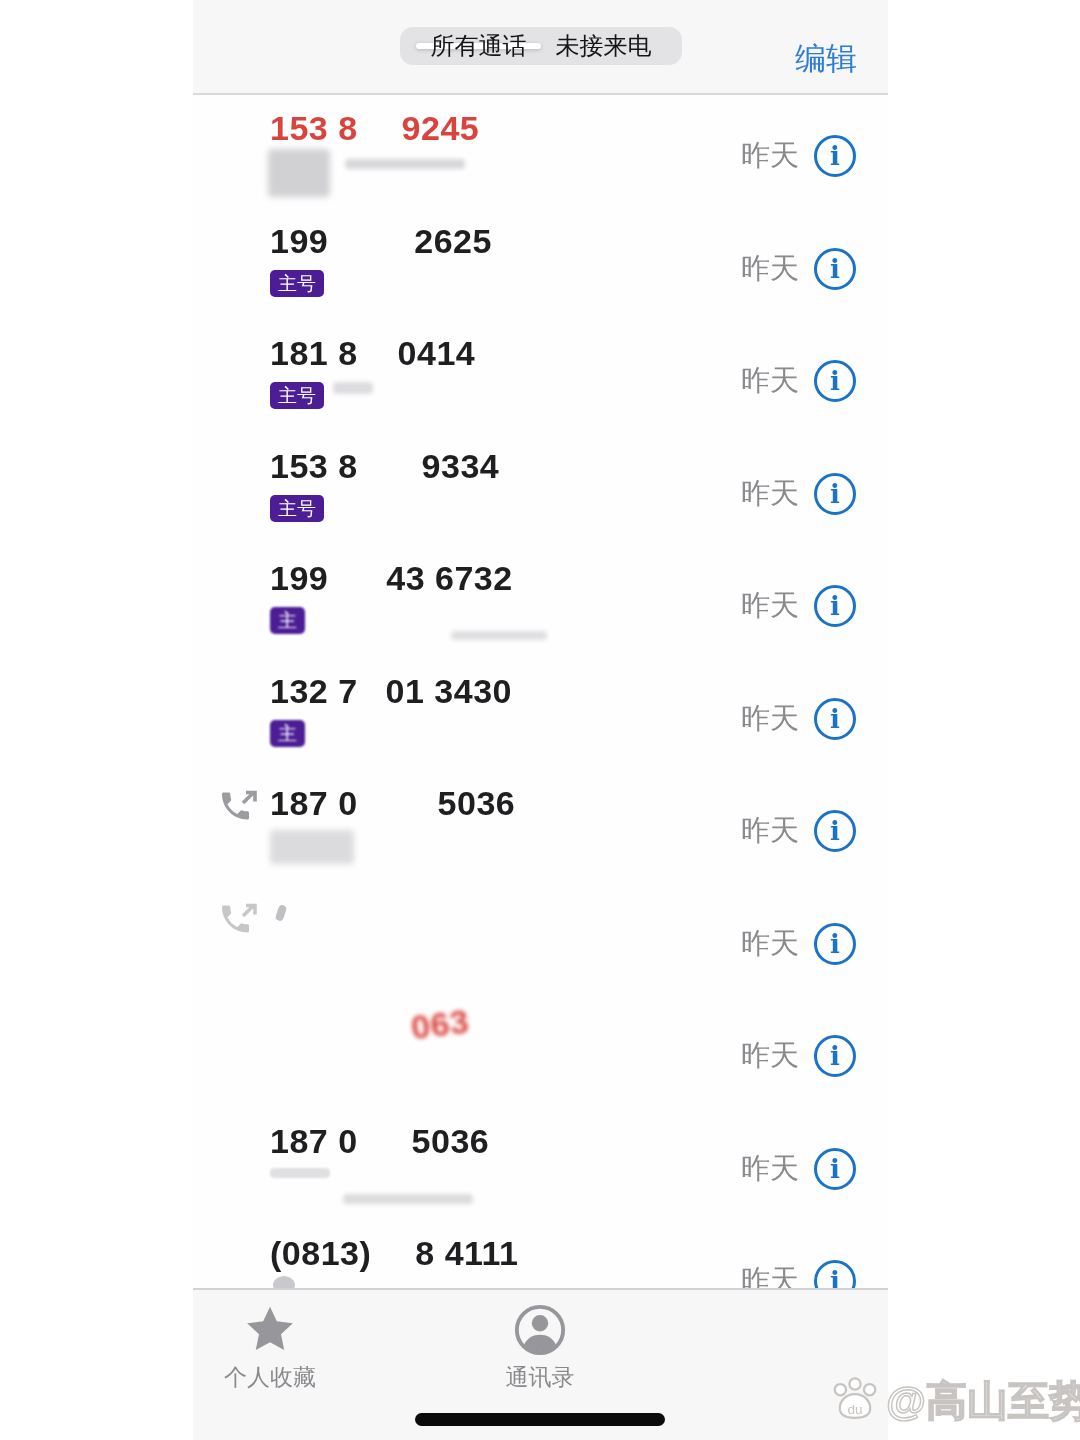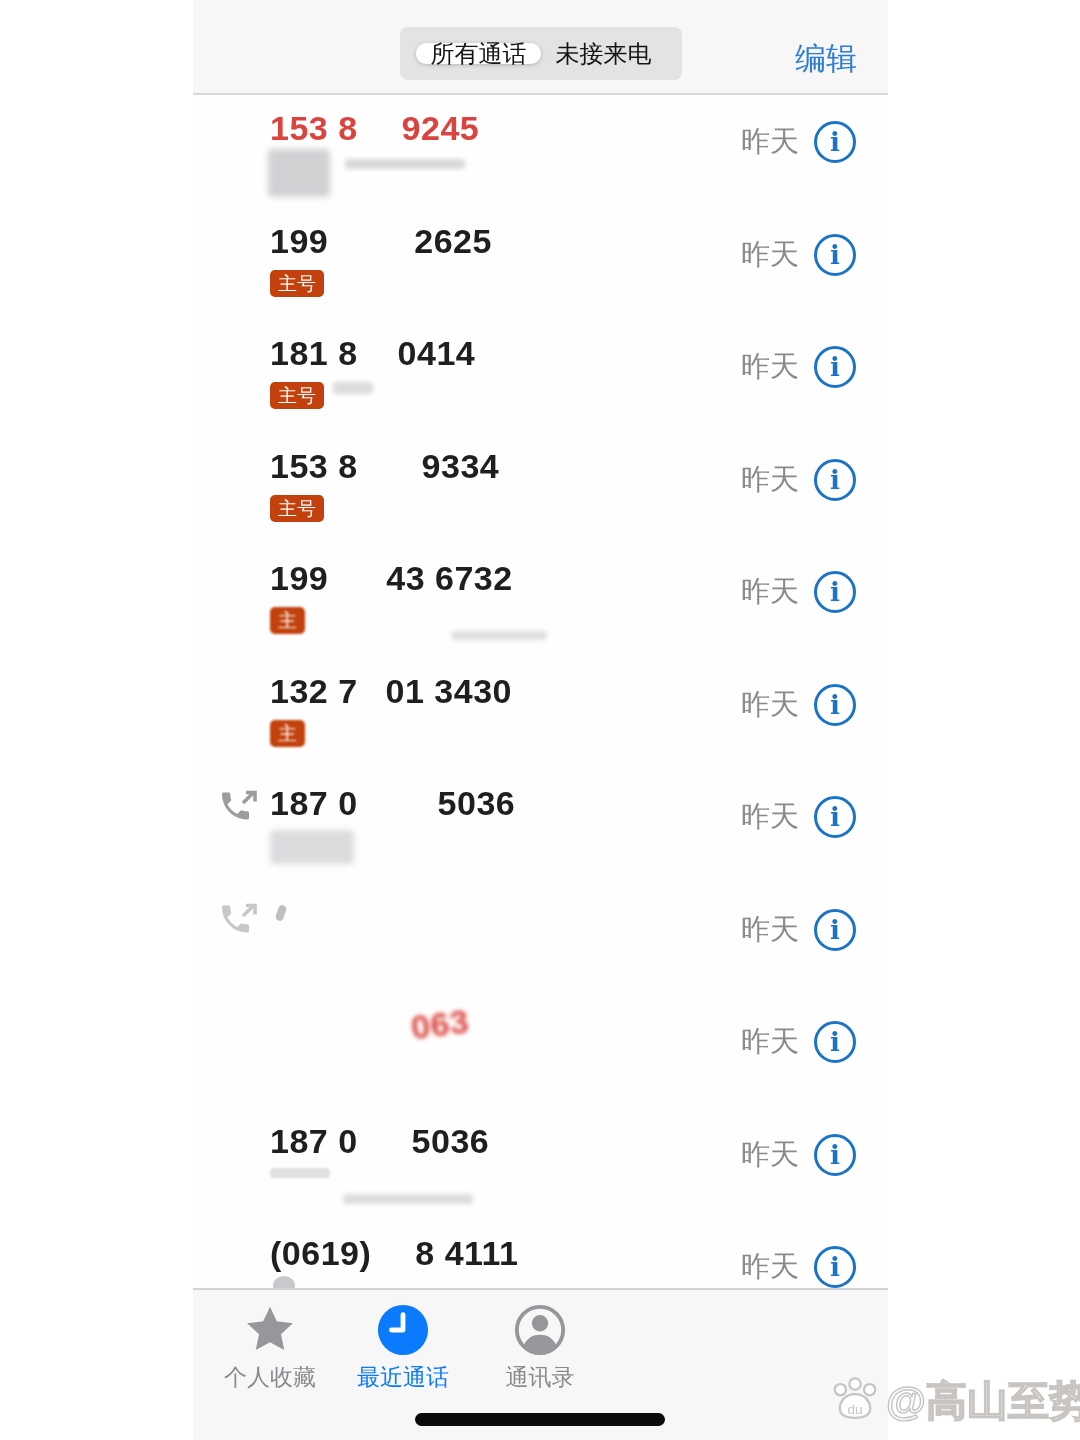--- a/index.html
+++ b/index.html
@@ -7,41 +7,41 @@
     width:1080px;height:1440px;position:relative;overflow:hidden;
     background:#ffffff;
     font-family:"Liberation Sans",sans-serif;
     -webkit-font-smoothing:antialiased;
   }
   .phone{position:absolute;left:193px;top:0;width:695px;height:1440px;background:#fefefe;}
 
   
   .header{position:absolute;left:0;top:0;width:100%;height:95px;background:#f7f7f8;
     border-bottom:2px solid #d9d9dc;box-sizing:border-box;}
-  .seg-control{position:absolute;left:207px;top:27px;width:282px;height:53px;
-    background:#e3e3e6;border-radius:8px;display:flex;padding:16px;box-sizing:border-box;}
+  .seg-control{position:absolute;left:207px;top:27px;width:282px;height:38px;
+    background:#e3e3e6;border-radius:13px;display:flex;padding:16px;box-sizing:border-box;}
   .seg{flex:1;display:flex;align-items:center;justify-content:center;
     font-size:24px;color:#151517;border-radius:10px;font-weight:500;cursor:default;}
   .seg.selected{background:#ffffff;box-shadow:0 1px 4px rgba(0,0,0,.20);}
   .edit-btn{position:absolute;right:31px;top:38px;font-size:31px;color:#2e7cd5;}
 
   
   .row{position:absolute;left:0;width:100%;height:124px;background:#fefefe;}
   .row::after{content:"";position:absolute;left:77px;right:0;bottom:0;
     border-bottom:2px solid #e6e6e9;}
   .row.no-div::after{display:none;}
   .row.clipped{height:68px;overflow:hidden;}
   .num{position:absolute;left:77px;top:14px;font-size:34px;font-weight:600;
     color:#1f1f21;letter-spacing:.5px;white-space:nowrap;display:flex;align-items:baseline;}
   .num.red{color:#d9453e;}
   .num .gap{display:inline-block;height:1px;}
   .frag{filter:blur(2px);transform:rotate(-7deg);}
-  .badge{position:absolute;left:77px;top:62px;background:#c2410c;color:#fff;
+  .badge{position:absolute;left:77px;top:62px;background:#4c1d95;color:#fff;
     font-size:19px;line-height:1;padding:4px 8px;border-radius:5px;text-align:center;}
-  .meta{position:absolute;right:32px;top:26px;display:flex;align-items:center;gap:15px;}
+  .meta{position:absolute;right:32px;top:40px;display:flex;align-items:center;gap:15px;}
   .time{font-size:29px;color:#8a8a8e;}
   .info{width:42px;height:42px;border-radius:50%;border:3px solid #1a73c7;color:#1a73c7;
     display:flex;align-items:center;justify-content:center;box-sizing:border-box;
     font-family:"DejaVu Serif",serif;font-size:26px;font-weight:600;cursor:pointer;}
   .out{position:absolute;left:24px;top:18px;width:40px;height:36px;}
   .out.dim{opacity:.55;}
   .smudge{position:absolute;border-radius:4px;}
 
   
   .tabbar{position:absolute;left:0;top:1288px;width:100%;height:152px;background:#f7f7f8;
@@ -202,48 +202,39 @@
     <div class="smudge" style="left:77px;top:60px;width:60px;height:10px;background:#e0e0e3;filter:blur(1px)"></div>
     <div class="smudge" style="left:150px;top:86px;width:130px;height:10px;background:#dcdcdf;filter:blur(2px)"></div>
     <div class="meta">
       <span class="time">昨天</span>
       <span class="info">i</span>
     </div>
   </div>
 
   <div class="row no-div clipped" style="top:1220px;">
     <div class="num">
-      <span>(0619)</span>
+      <span>(0813)</span>
         <span class="gap" style="width:44px"></span>
         <span>8 4111</span>
     </div>
     <div class="smudge" style="left:80px;top:56px;width:22px;height:18px;border-radius:50%;background:#c9c9cd"></div>
     <div class="meta">
       <span class="time">昨天</span>
       <span class="info">i</span>
     </div>
   </div>
 
   <div class="tabbar">
     <div class="tab" style="left:12px;">
       <div class="ticon">
         <svg width="58" height="56" viewBox="0 0 24 24">
             <path d="M12 2l2.9 6.3 6.9.8-5.1 4.7 1.4 6.8L12 17.2 5.9 20.6l1.4-6.8L2.2 9.1l6.9-.8z" fill="#96969b"></path>
           </svg>
       </div>
       <div class="tlabel">个人收藏</div>
-    </div>
-    <div class="tab selected" style="left:145px;">
-      <div class="ticon">
-        <svg width="54" height="54" viewBox="0 0 56 56">
-            <circle cx="28" cy="28" r="26" fill="#0a7aff"></circle>
-            <path d="M28 12v16H16" stroke="#fff" stroke-width="5" fill="none" stroke-linecap="round" stroke-linejoin="round"></path>
-          </svg>
-      </div>
-      <div class="tlabel">最近通话</div>
     </div>
     <div class="tab" style="left:282px;">
       <div class="ticon">
         <svg width="54" height="54" viewBox="0 0 56 56">
             <circle cx="28" cy="28" r="24" fill="none" stroke="#96969b" stroke-width="4"></circle>
             <circle cx="28" cy="21" r="8.5" fill="#96969b"></circle>
             <path d="M11.5 43.5a23 23 0 0 0 33 0c-3.5-7.5-9.5-10.5-16.5-10.5s-13 3-16.5 10.5z" fill="#96969b"></path>
           </svg>
       </div>
       <div class="tlabel">通讯录</div>

